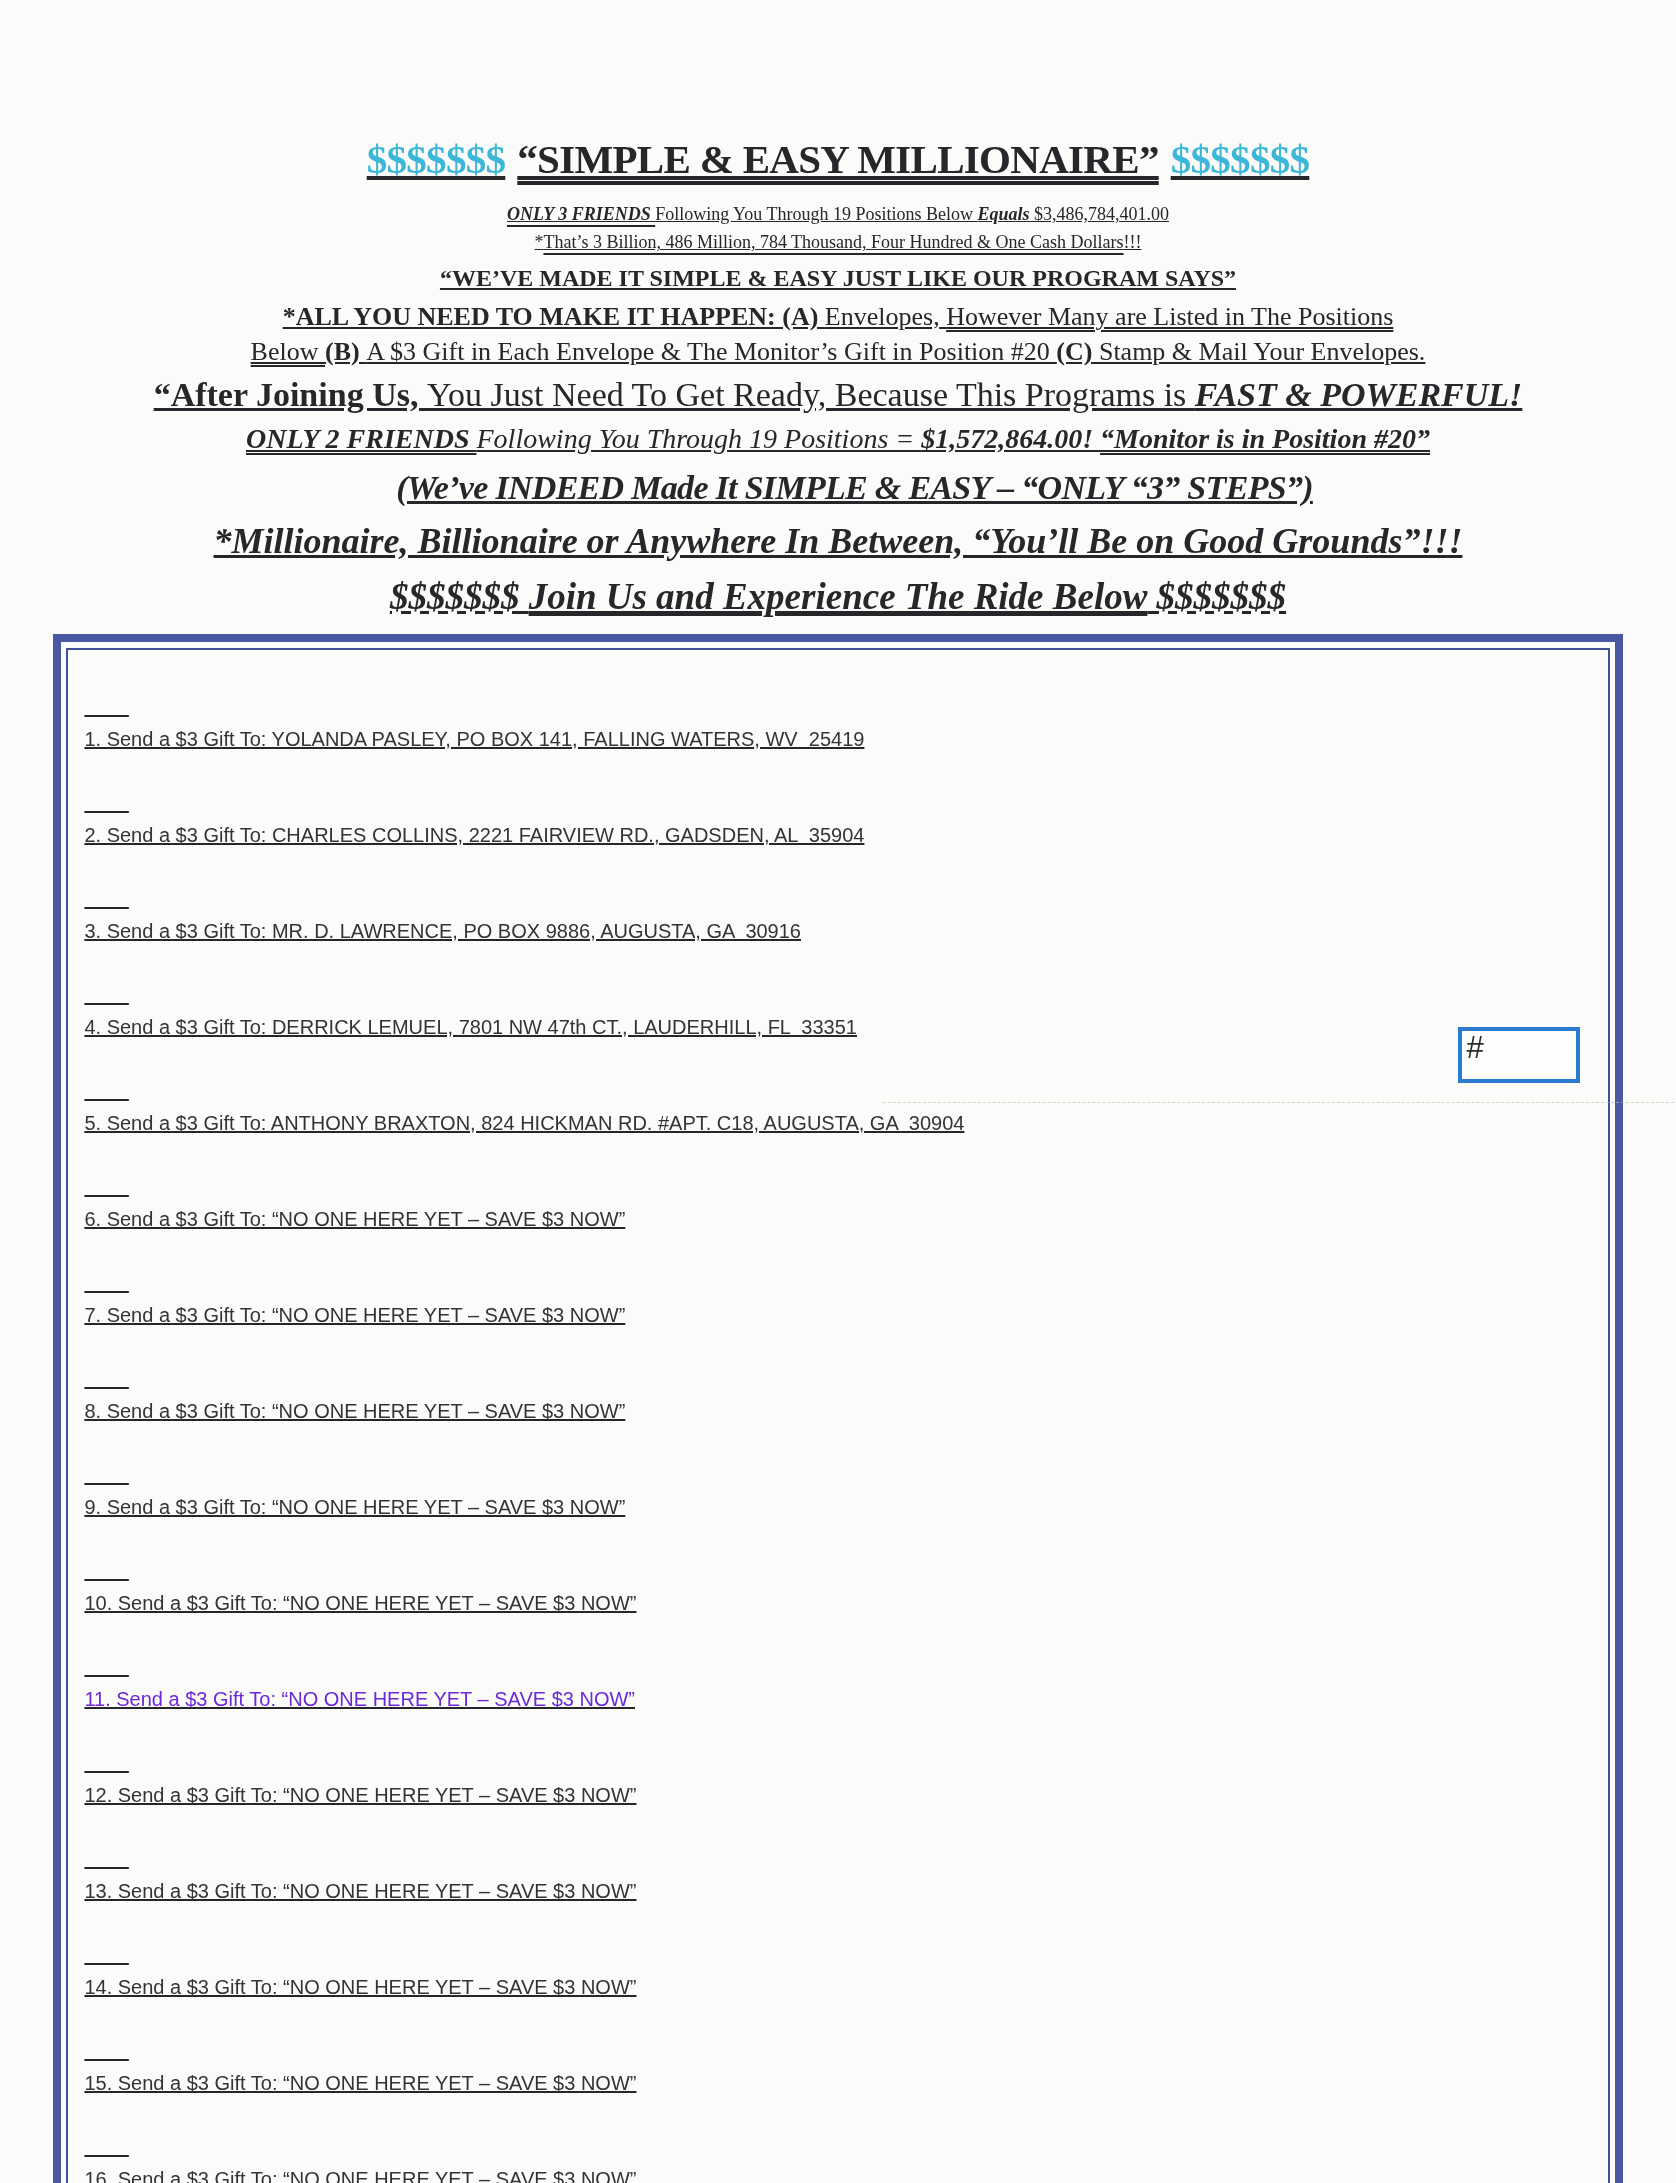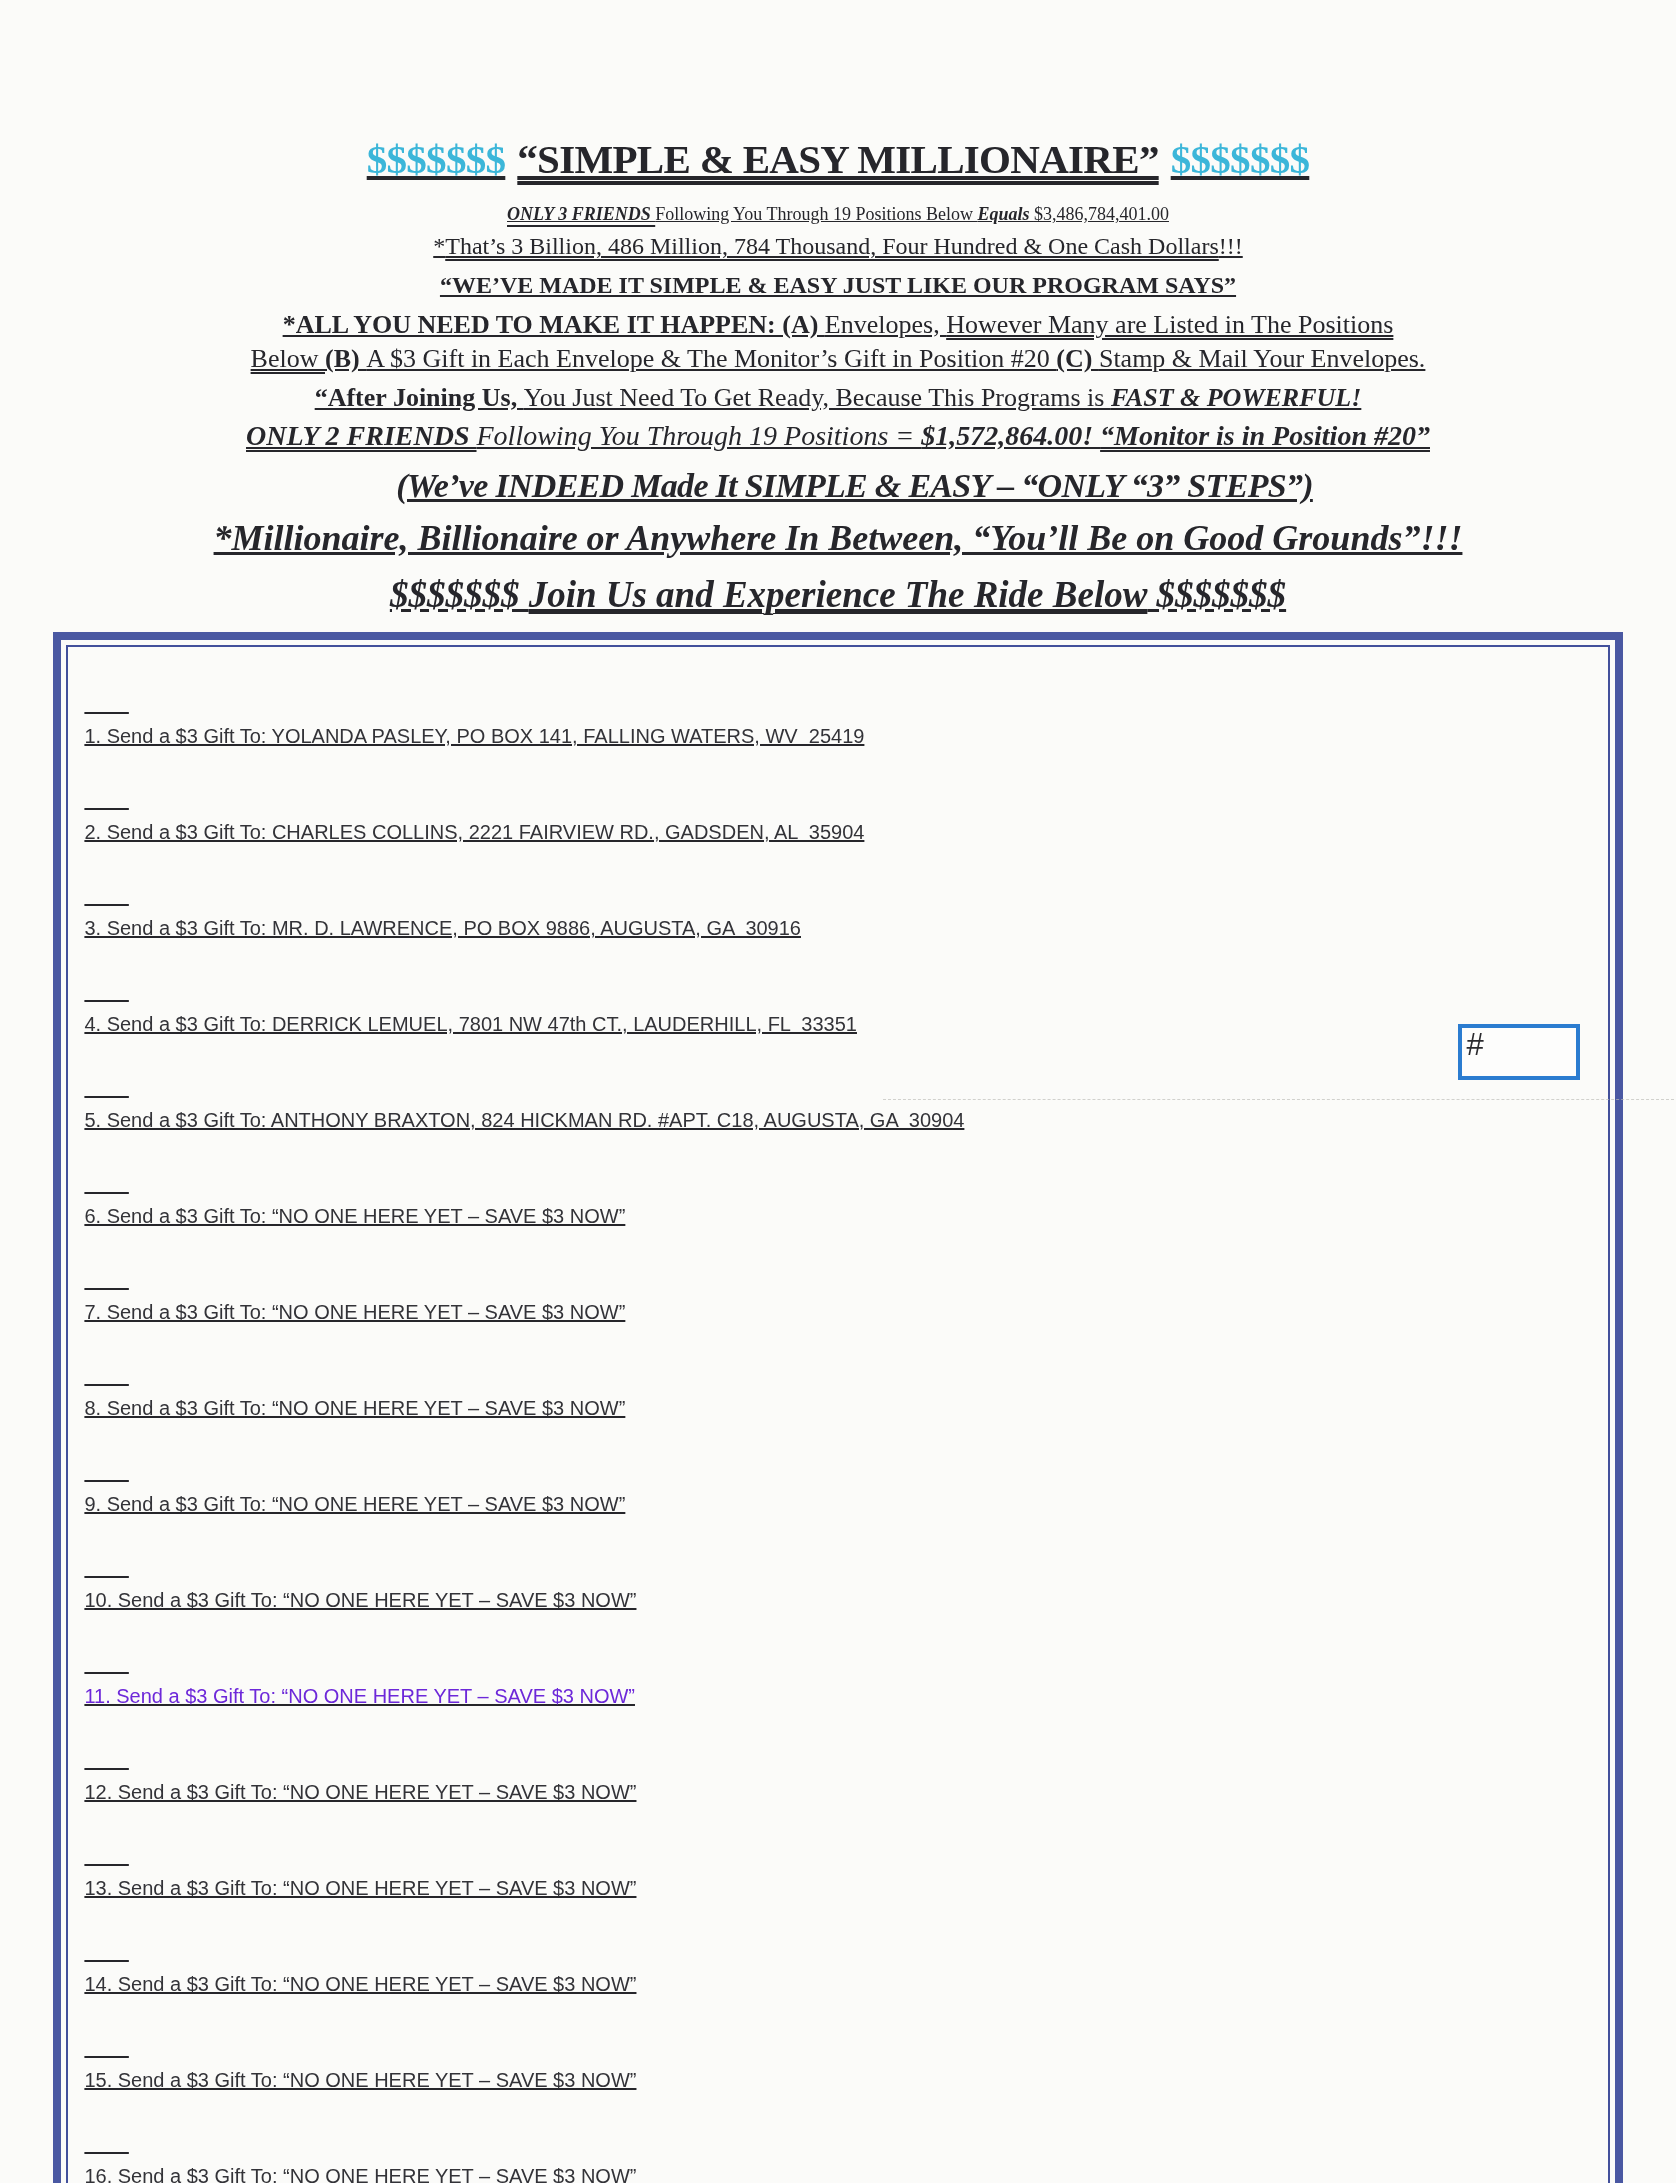--- a/index.html
+++ b/index.html
@@ -14,25 +14,25 @@
   .sg-b{font-weight:bold;}
   .sg-i{font-style:italic;}
   .sg-u{text-decoration:underline; text-decoration-thickness:2px; text-underline-offset:4.7px;}
   .sg-u2{text-decoration:underline; text-decoration-thickness:4px; text-underline-offset:8px;}
   .sg-cyan{color:#3cb6d9;}
   .sg-gap{padding:0 12px;}
   
   .header{padding-top:133px; text-align:center; line-height:1.28;}
   .h-title{font-size:41px; font-weight:bold; margin-bottom:17.6px; letter-spacing:-0.7px;}
   .h-l2{font-size:18px; margin-bottom:5.4px;}
-  .h-l3{font-size:24px; margin-bottom:8px;}
+  .h-l3{font-size:18px; margin-bottom:8px;}
   .h-l4{font-size:24px; margin-bottom:6.8px;}
   .h-l5a{font-size:26px; margin-bottom:1.4px;}
   .h-l5b{font-size:26px; margin-bottom:5.4px;}
-  .h-l6{font-size:26px; margin-bottom:4px;}
+  .h-l6{font-size:34px; margin-bottom:4px;}
   .h-l7{font-size:28px; margin-bottom:9.5px;}
   .h-l8{font-size:34px; margin-bottom:8px; letter-spacing:-0.7px;padding-left:33px;}
   .h-l9{font-size:36px; margin-bottom:9.5px;}
   .h-l10{font-size:37px; margin-bottom:13.5px;}
   
   .bigbox{margin:0 53px 0 53px; border:8.8px solid #4a58a2;}
   .bigbox-inner{
     position:relative; border:2.7px solid #42509b; margin:5.4px;
     padding:9.5px 12px 20px 12px;
     font-family:"Liberation Sans","DejaVu Sans",sans-serif; color:#333338;

